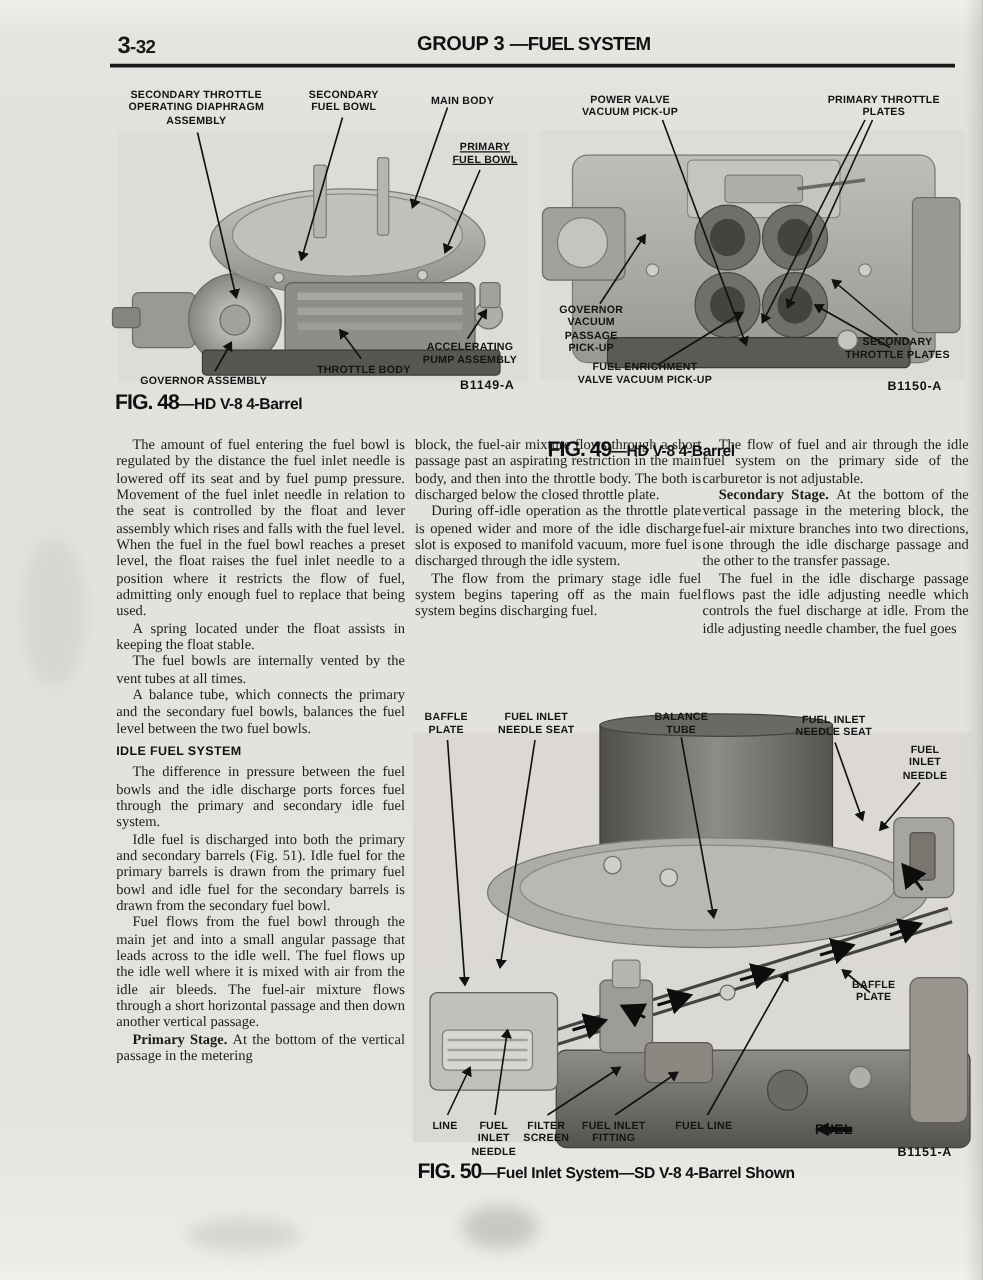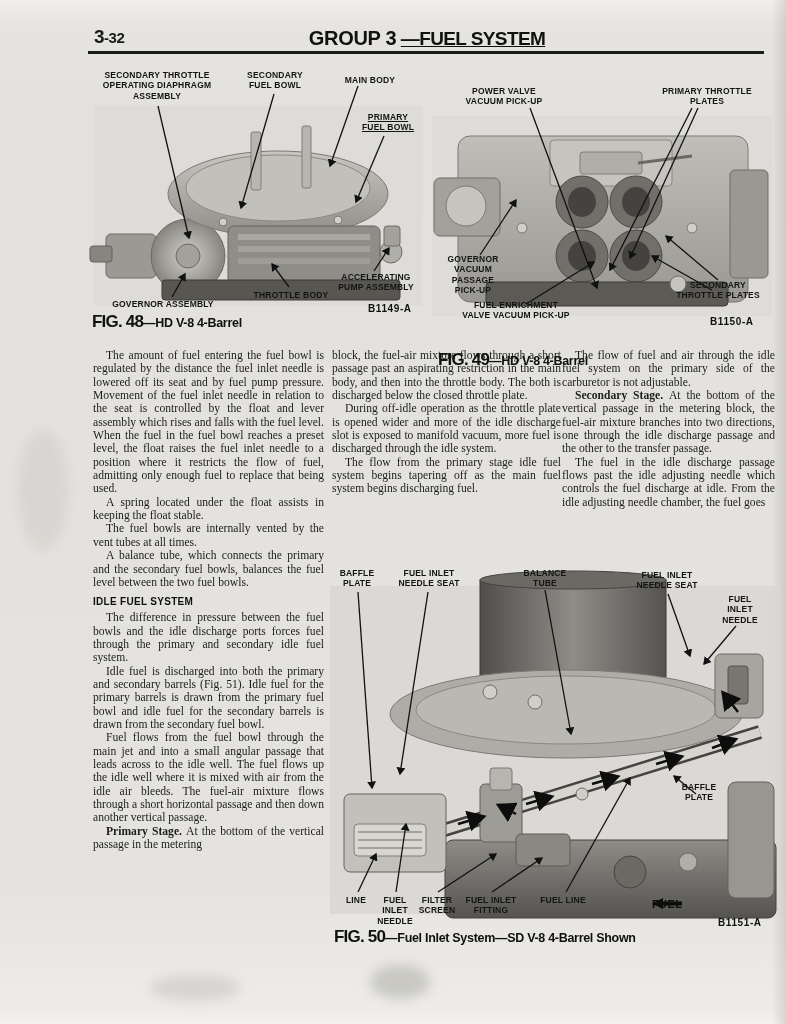--- a/index.html
+++ b/index.html
@@ -10,22 +10,22 @@
   }
   .edge-shade{position:absolute;top:0;right:0;width:14px;height:100%;
     background:linear-gradient(90deg,rgba(0,0,0,0),rgba(0,0,0,.10));}
   .smudge{position:absolute;border-radius:50%;filter:blur(6px);background:rgba(120,118,112,.18);}
   
   .pagenum{position:absolute;left:94px;top:26px;font-family:"Liberation Sans",sans-serif;font-weight:bold;}
   .pagenum .big{font-size:19px;letter-spacing:-.5px;}
   .pagenum .small{font-size:15px;letter-spacing:-.5px;}
   .htitle{position:absolute;left:88px;right:20px;top:27px;text-align:center;
     font-family:"Liberation Sans",sans-serif;font-weight:bold;color:#111;}
-  .htitle .main{font-size:20px;letter-spacing:-.3px;}
-  .htitle .sub{font-size:19px;letter-spacing:-.6px;text-decoration:underline;}
+  .htitle .main{font-size:16px;letter-spacing:-.3px;}
+  .htitle .sub{font-size:15px;letter-spacing:-.6px;}
   .hrule{position:absolute;left:88px;top:51px;width:676px;height:3px;background:#1b1b1b;}
   
   .fig{position:absolute;}
   .fig svg{position:absolute;left:0;top:0;}
   .callout{position:absolute;font:bold 8.5px/10.3px "Liberation Sans",sans-serif;
     letter-spacing:.2px;text-align:center;white-space:pre-line;color:#141414;z-index:3;}
   .code{position:absolute;font:bold 10px "Liberation Sans",sans-serif;letter-spacing:.6px;color:#111;z-index:3;}
   .figcap{position:absolute;color:#101010;white-space:nowrap;z-index:3;}
   .figcap .figno{font:bold 17px "Liberation Sans",sans-serif;letter-spacing:-.8px;}
   .figcap .figrest{font:bold 12.5px "Liberation Sans",sans-serif;letter-spacing:-.3px;}
@@ -108,21 +108,21 @@
     <div class="callout" style="left:262px;top:46px;width:76px;text-decoration:underline;">PRIMARY
 FUEL BOWL</div>
     <div class="callout" style="left:10px;top:233px;width:130px;">GOVERNOR ASSEMBLY</div>
     <div class="callout" style="left:158px;top:224px;width:90px;">THROTTLE BODY</div>
     <div class="callout" style="left:238px;top:206px;width:100px;">ACCELERATING
 PUMP ASSEMBLY</div>
     <div class="code" style="left:280px;top:237px;">B1149-A</div>
   </div>
   <div class="figcap" style="left:92px;top:312px;"><span class="figno">FIG. 48</span><span class="figrest">—HD V-8 4-Barrel</span></div>
 
-  <div class="fig" style="left:430px;top:66px;width:346px;height:250px;margin-top:12px;">
+  <div class="fig" style="left:430px;top:66px;width:346px;height:250px;">
     <svg width="346" height="250" viewBox="0 0 346 250">
       <defs>
         <marker id="ar49" markerWidth="7" markerHeight="7" refX="5" refY="3.5" orient="auto">
           <path d="M0,0 L6,3.5 L0,7 Z" fill="#111"></path>
         </marker>
         <linearGradient id="g49a" x1="0" y1="0" x2="0" y2="1">
           <stop offset="0" stop-color="#c0beb9"></stop>
             <stop offset="1" stop-color="#9a9893"></stop>
         </linearGradient>
       </defs>

